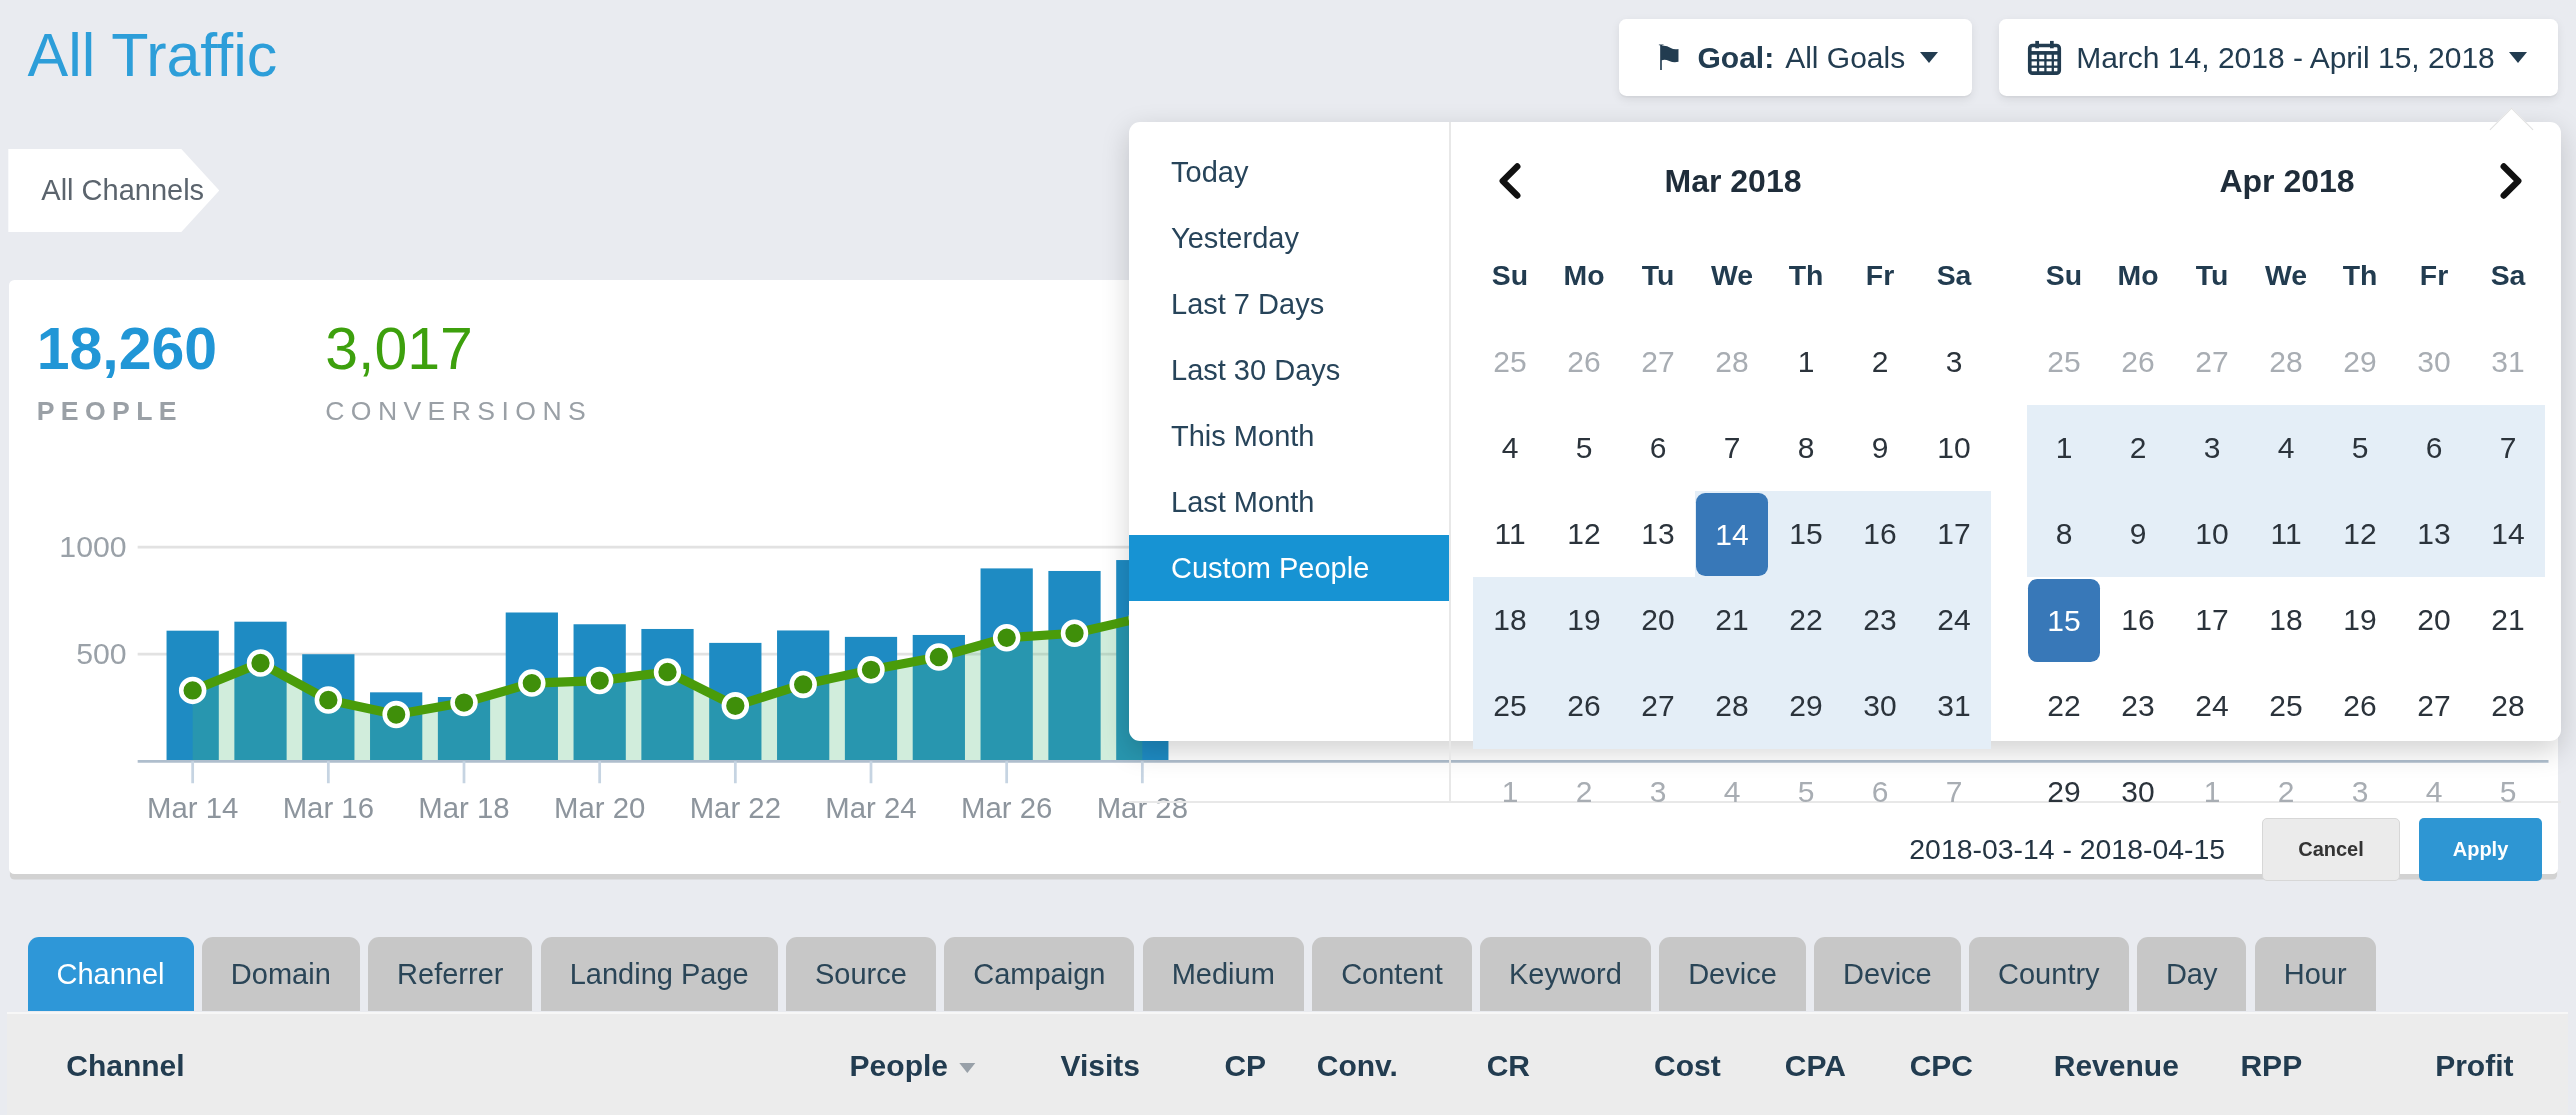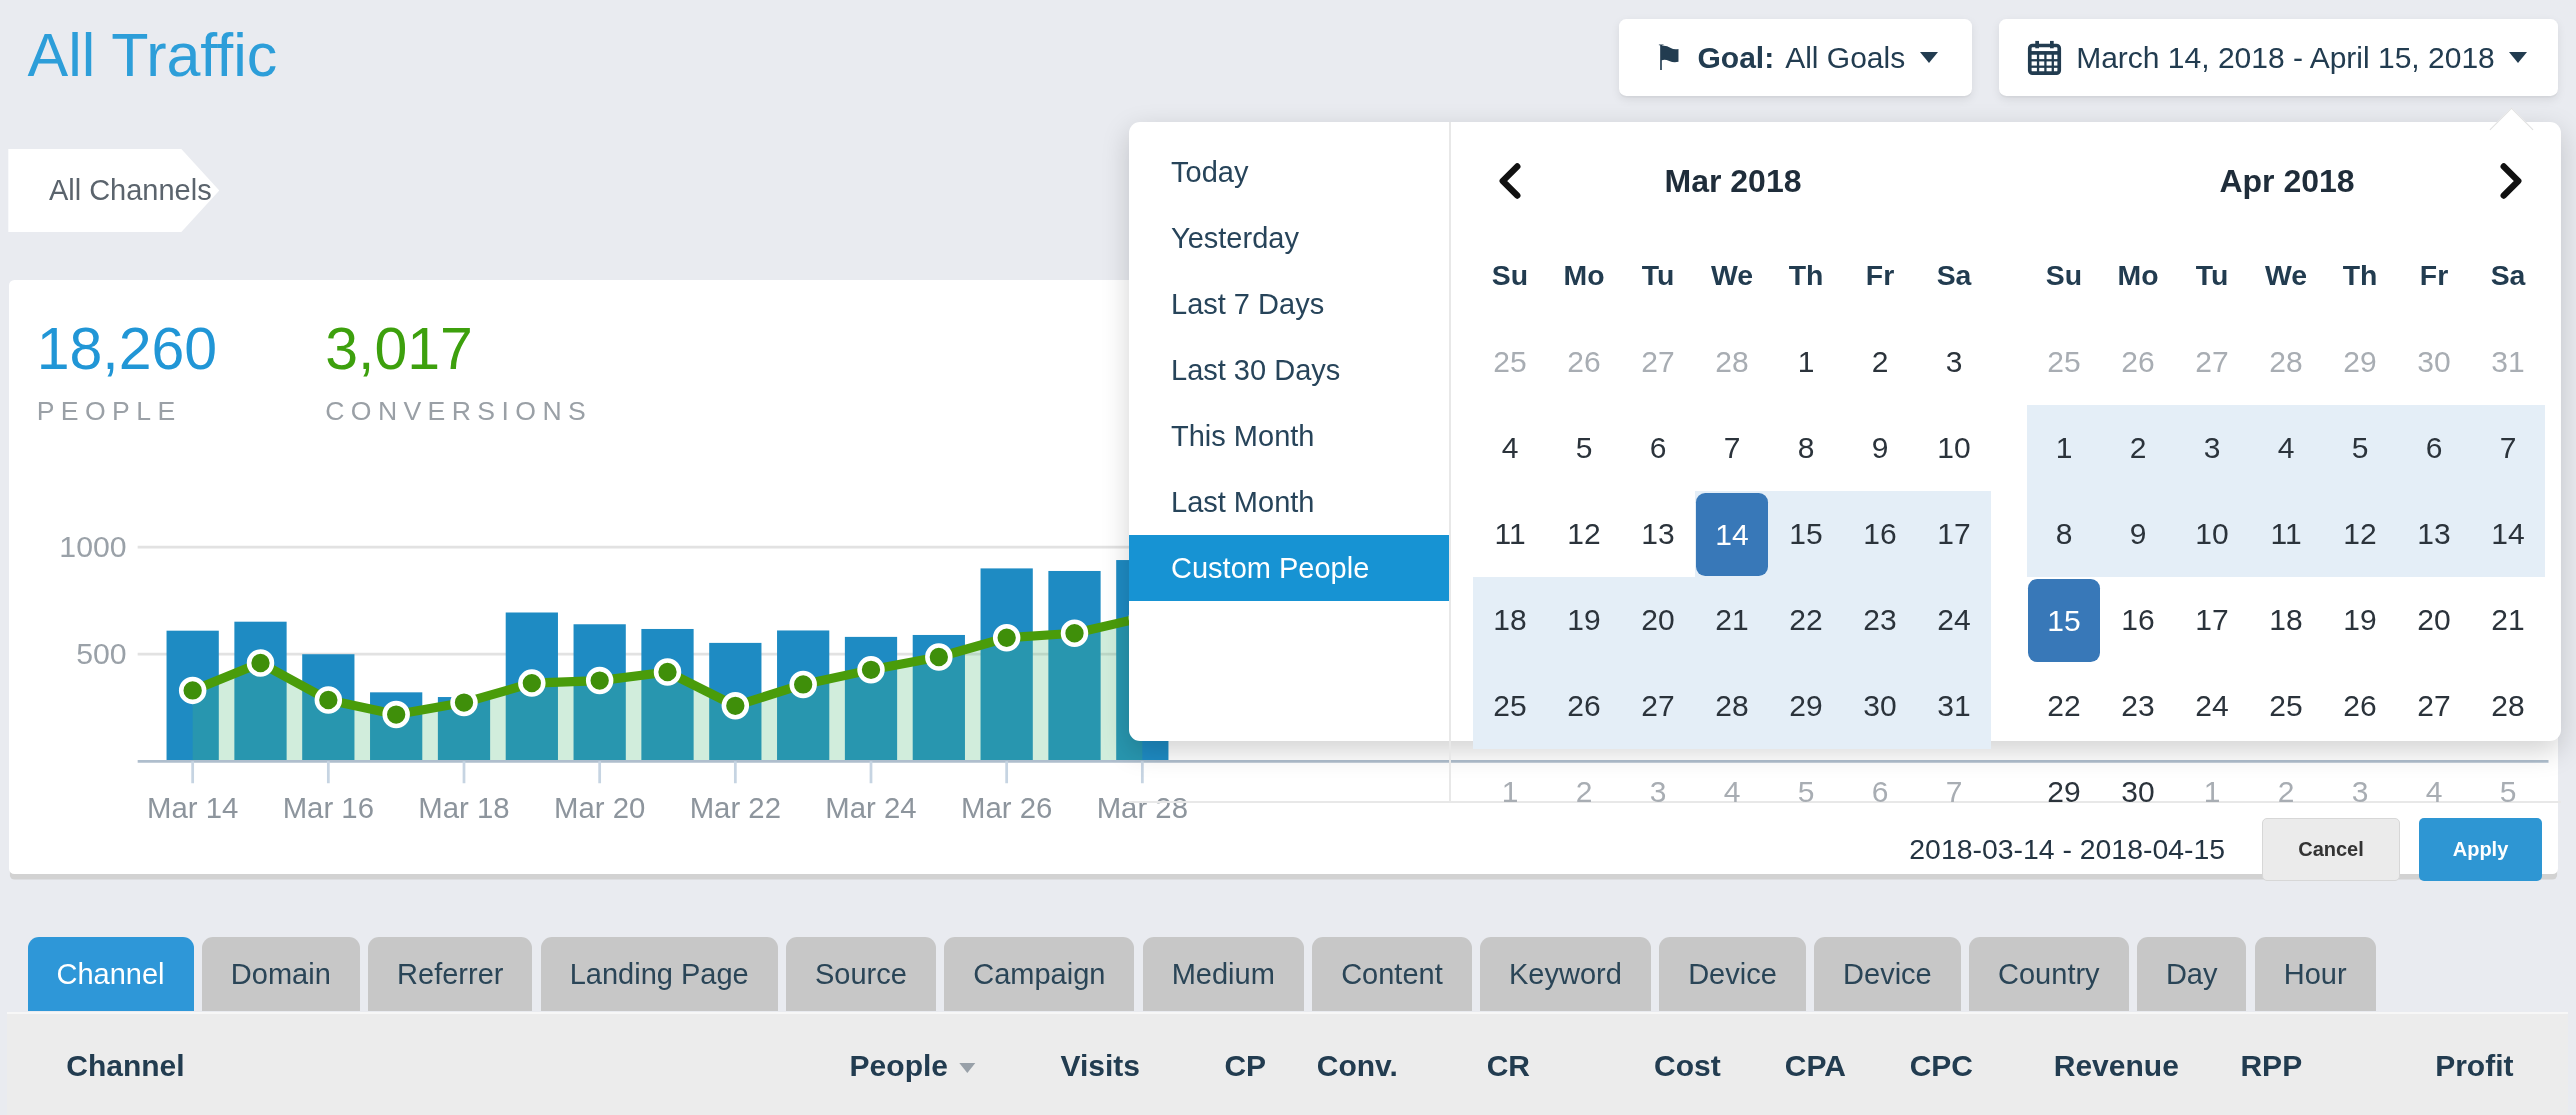--- a/index.html
+++ b/index.html
@@ -16,29 +16,29 @@
   .date-btn { left:1999px; width:559px; padding:0 27.5px; }
   .flag-glyph { font-size:35px; margin-right:13px; line-height:1; }
   .bold { font-weight:bold; }
   .caret-down { width:0; height:0; border-left:9.2px solid transparent; border-right:9.2px solid transparent;
                 border-top:11px solid #223c50; margin-left:14.7px; }
   .cal-ico { margin-right:14.7px; }
 
   
   .crumb { position:absolute; left:8.3px; top:149px; width:211px; height:83px; background:#fff;
            clip-path:polygon(0 0, 82% 0, 100% 50%, 82% 100%, 0 100%);
-           font-size:29px; color:#5b646d; line-height:83px; padding-left:33px;text-align:center; }
+           font-size:29px; color:#5b646d; line-height:83px; padding-left:33px; }
 
   
   .card { position:absolute; left:9.2px; top:280px; width:2549px; height:594px; background:#fff;
           border-radius:5.5px; box-shadow:0 6.4px 0 -0.9px #d2d2d2; }
   .stat { position:absolute; top:35px; }
   .stat .num { font-size:59px; }
   .stat .lab { font-size:26.6px; color:#9aa0a6; letter-spacing:6.4px; margin-top:13px; }
-  .stat-people { left:27.5px; } .stat-people .num { color:#2196d6; }
+  .stat-people { left:27.5px;font-weight:bold; } .stat-people .num { color:#2196d6; }
   .stat-conv { left:316px; } .stat-conv .num { color:#3da00d; }
   #chart-svg { position:absolute; left:0; top:0; }
 
   
   .popup { position:absolute; left:1129px; top:122px; width:1432px; height:619px; background:#fff;
            border-radius:11px; box-shadow:0 9.2px 27.5px rgba(0,0,0,0.18); z-index:30; }
   .popup-caret { position:absolute; left:2496px; top:114px; width:31px; height:31px; background:#fff;
                  border-left:1.8px solid #e0e0e0; border-top:1.8px solid #e0e0e0; transform:rotate(45deg); z-index:31; }
   .dp-menu { position:absolute; left:0; top:0; width:320px; padding-top:16.5px; }
   .menu-item { height:66px; line-height:66px; padding-left:42px; font-size:29px; color:#27445a; cursor:pointer; }

